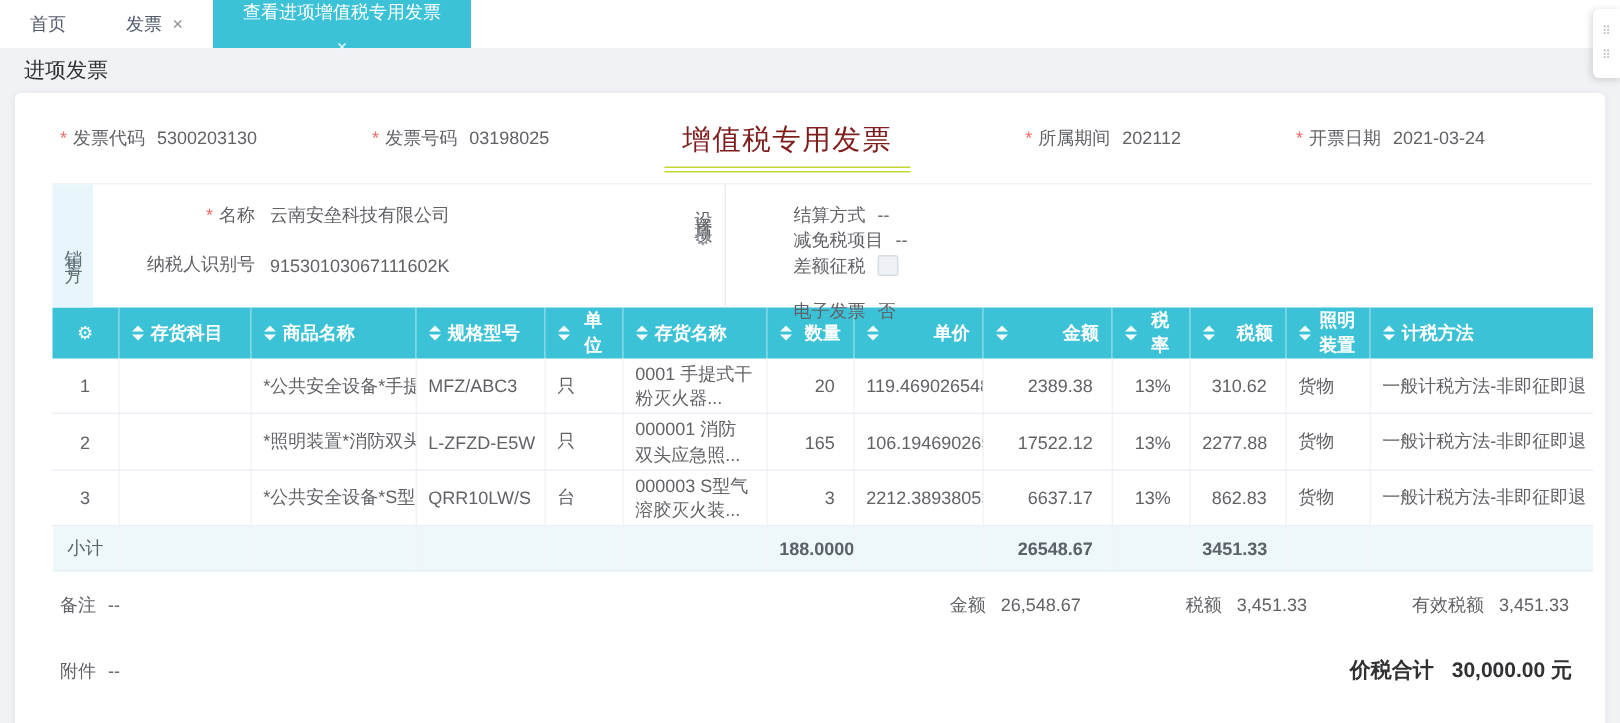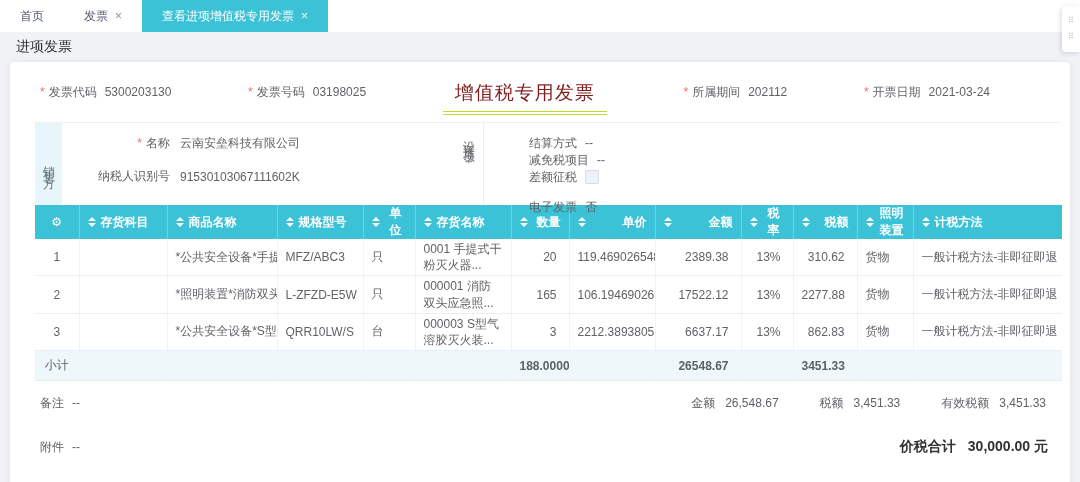--- a/index.html
+++ b/index.html
@@ -6,21 +6,21 @@
   html,body { width:1080px; height:482px; overflow:hidden; }
   body {
     background:#f0f2f5;
     font-family:"Liberation Sans","DejaVu Sans",sans-serif;
     font-size:12px; color:#606266;
   }
   
   .tabbar { height:32px; background:#fff; display:flex; align-items:stretch; position:relative; }
   .tab { display:flex; align-items:center; gap:7px; padding:0 20px; font-size:12px; color:#515a6e; cursor:pointer; }
   .tab .close { font-size:12px; color:#909399; }
-  .tab.active { background:var(--teal,#3cc2d7); color:#fff; }
+  .tab.active { background:var(--teal,#3cc2d7); color:#fff;flex-direction:column; }
   .tab.active .close { color:#e8fbff; }
   
   .float-panel { position:absolute; right:0; top:6px; width:18px; height:46px; background:#fff;
     border-radius:4px 0 0 4px; box-shadow:-1px 1px 5px rgba(0,0,0,.15);
     display:flex; flex-direction:column; align-items:center; justify-content:center; gap:8px; z-index:5; }
   .float-panel span { font-size:8px; color:#b9bec7; line-height:1; }
   
   .page-head { height:30px; display:flex; align-items:center; padding:0 16px; font-size:14px; color:#303133; }
   
   .card { margin:0 10px; height:473px; background:#fff; border-radius:4px;
@@ -71,21 +71,21 @@
   tbody td:last-child { border-right:none; }
   tbody td.al-right { text-align:right; padding-right:12px; }
   tbody td.al-center { text-align:center; }
   tbody td.wrap { white-space:normal; line-height:1.35; font-size:12px; }
   tbody tr.subtotal td { background:#eef8fb; height:30px; border-bottom:1px solid #e3edf2; font-weight:bold; color:#5a6268; }
   tbody tr.subtotal td.plain { font-weight:normal; }
   
   .foot-row { display:flex; align-items:center; justify-content:space-between; padding:0 22px 0 30px; }
   .foot-row.remark { height:44px; }
   .foot-row.attach { height:44px; }
-  .sum-group { display:flex; gap:41px; margin-right:2px; }
+  .sum-group { display:flex; gap:70px; margin-right:2px; }
   .sum-group .val { margin-left:10px; }
   .grand { font-size:14px; font-weight:bold; color:#303133; }
   .grand .val { margin-left:12px; }
 </style>
 </head>
 <body>
 
 <div class="tabbar">
 
   <div class="tab">

